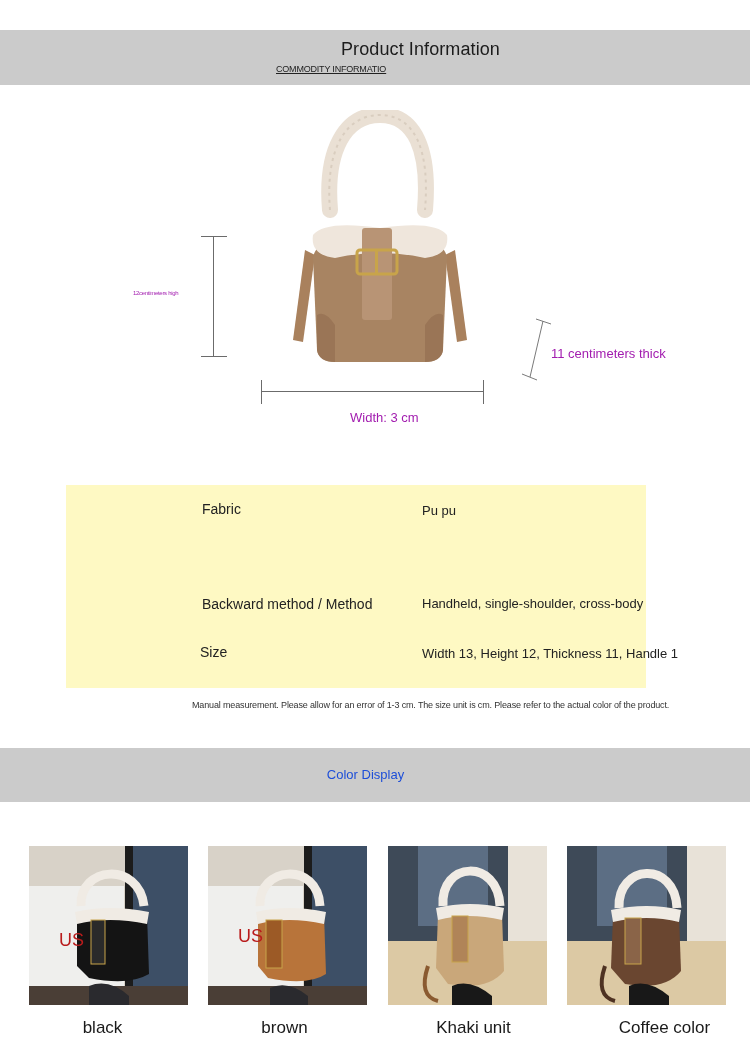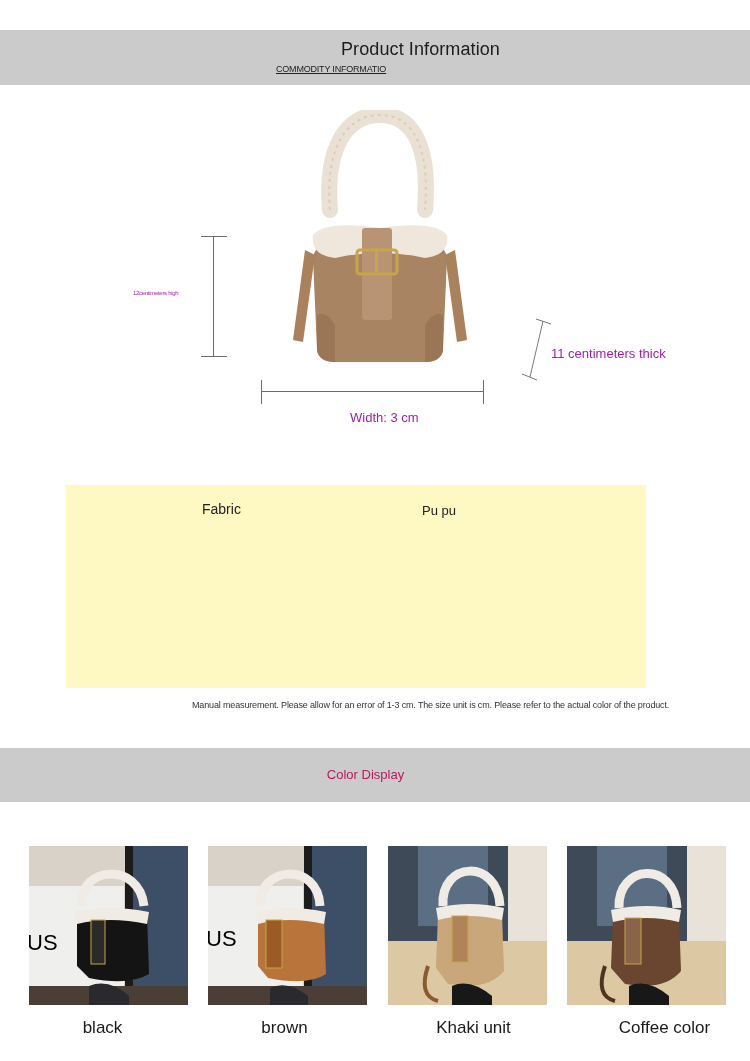--- a/index.html
+++ b/index.html
@@ -4,38 +4,38 @@
   <style>
     * { box-sizing: border-box; margin: 0; padding: 0; }
     html, body { width: 750px; height: 1061px; background: #ffffff; overflow: hidden; }
     body { position: relative; font-family: "Liberation Sans", "DejaVu Sans", sans-serif; color: #222; }
 
     .band { position: absolute; left: 0; width: 750px; background: #cbcbcb; }
     .band-top { top: 17px; height: 55px; margin-top: 13px; }
     .band-top .title { position: absolute; left: 0; width: 841px; text-align: center; top: 9px; font-size: 18px; color: #1c1c1c; letter-spacing: 0.1px; }
     .band-top .sub { position: absolute; left: 276px; top: 34px; font-size: 9px; color: #222; letter-spacing: -0.2px; text-decoration: underline; }
     .band-color { top: 748px; height: 54px; }
-    .band-color .title { position: absolute; left: 0; width: 731px; text-align: center; top: 19px; font-size: 13px; color: #be185d; }
+    .band-color .title { position: absolute; left: 0; width: 731px; text-align: center; top: 19px; font-size: 13px; color: #1d4ed8; }
 
     
     .hero { position: absolute; left: 285px; top: 110px; width: 190px; height: 260px; }
     .dim-line { position: absolute; background: #6b6b6b; }
     .dim-label { position: absolute; color: #a21caf; white-space: nowrap; }
 
     .spec-table { position: absolute; left: 66px; top: 485px; width: 580px; height: 203px; background: #fef9c3; }
     .spec-row { position: absolute; left: 0; width: 618px; height: 24px; }
     .spec-label { position: absolute; left: 136px; font-size: 14px; color: #222; white-space: nowrap; }
     .spec-value { position: absolute; left: 356px; font-size: 13px; color: #222; white-space: nowrap; }
     .spec-value.small { font-size: 13px; text-align: center; }
 
     .note { position: absolute; left: 152px; top: 700px; font-size: 9px; color: #333; white-space: nowrap; letter-spacing: -0.15px; padding-left: 40px; }
 
     .swatch { position: absolute; top: 846px; width: 159px; height: 159px; overflow: hidden; }
     .swatch-label { position: absolute; top: 1018px; font-size: 17px; color: #1a1a1a; text-align: center; width: 159px; }
-    .us-mark { position: absolute; font-size: 22px; color: #000000; }
+    .us-mark { position: absolute; font-size: 18px; color: #b91c1c; margin-left: 32px; }
   </style>
 </head>
 <body>
 
 <div class="band band-top">
   <div class="title">Product Information</div>
   <div class="sub">COMMODITY INFORMATIO</div>
 </div>
 
 <div class="hero">
@@ -76,20 +76,28 @@
 
 <div class="dim-line" style="left:261px; top:391px; width:222px; height:1px;"></div>
 <div class="dim-line" style="left:261px; top:380px; width:1px; height:24px;"></div>
 <div class="dim-line" style="left:483px; top:380px; width:1px; height:24px;"></div>
 <div class="dim-label" style="left:350px; top:410px; font-size:13px;">Width: 3 cm</div>
 
 <div class="spec-table">
   <div class="spec-row" style="top:16px;">
     <span class="spec-label">Fabric</span>
     <span class="spec-value small" style="top:2px;">Pu pu</span>
+  </div>
+  <div class="spec-row" style="top:111px;">
+    <span class="spec-label">Backward method / Method</span>
+    <span class="spec-value">Handheld, single-shoulder, cross-body</span>
+  </div>
+  <div class="spec-row" style="top:159px;">
+    <span class="spec-label" style="left:134px;">Size</span>
+    <span class="spec-value small" style="top:2px;">Width 13, Height 12, Thickness 11, Handle 1</span>
   </div>
 </div>
 
 <div class="note">Manual measurement. Please allow for an error of 1-3 cm. The size unit is cm. Please refer to the actual color of the product.</div>
 
 <div class="band band-color">
   <div class="title">Color Display</div>
 </div>
 
 <div class="swatch" style="left:29px;">

